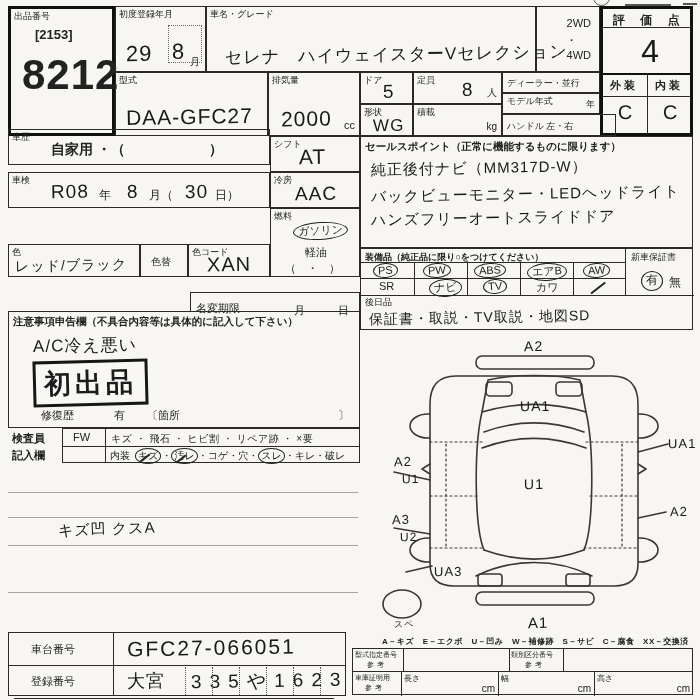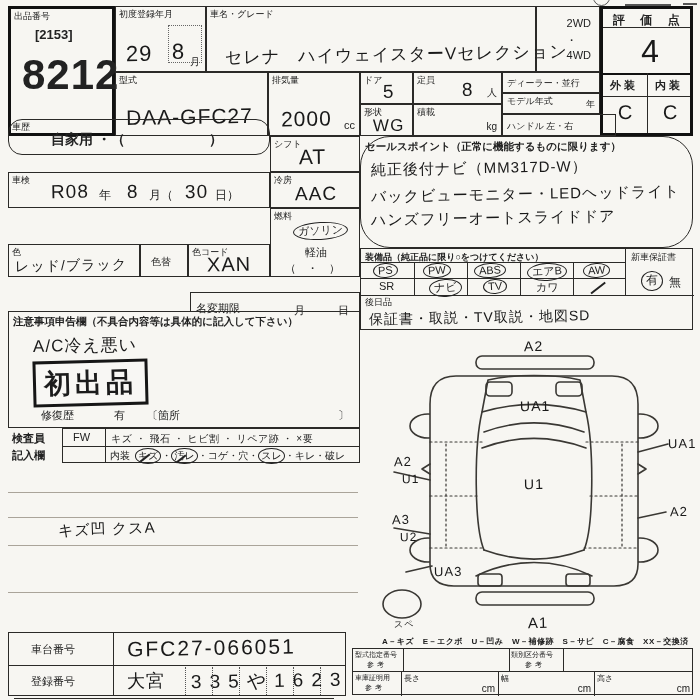--- a/index.html
+++ b/index.html
@@ -98,21 +98,21 @@
     <span class="lbl" style="left:4px;top:5px;">ディーラー・並行</span>
   </div>
   <div class="cell" style="left:502px;top:93px;width:98px;height:21px;">
     <span class="lbl" style="left:4px;top:2px;">モデル年式</span>
     <span class="pt" style="right:4px;bottom:2px;font-size:9px;">年</span>
   </div>
   <div class="cell" style="left:502px;top:114px;width:114px;height:22px;">
     <span class="lbl" style="left:4px;top:6px;">ハンドル 左・右</span>
   </div>
 
-  <div class="cell" style="left:8px;top:119px;width:262px;height:36px;border-radius:14px;">
+  <div class="cell" style="left:8px;top:129px;width:262px;height:36px;">
     <span class="lbl" style="left:3px;top:2px;">車歴</span>
     <span class="pt" style="left:42px;top:11px;font-size:14px;font-weight:bold;">自家用 ・（　　　　　　）</span>
   </div>
   <div class="cell" style="left:270px;top:136px;width:90px;height:36px;">
     <span class="lbl" style="left:3px;top:2px;">シフト</span>
     <span class="hw" style="left:28px;top:8px;font-size:21px;">AT</span>
   </div>
 
   <div class="cell" style="left:8px;top:172px;width:262px;height:36px;">
     <span class="lbl" style="left:3px;top:2px;">車検</span>
@@ -146,21 +146,21 @@
   <div class="cell" style="left:188px;top:244px;width:82px;height:33px;">
     <span class="lbl" style="left:3px;top:2px;">色コード</span>
     <span class="hw" style="left:18px;top:8px;font-size:20px;">XAN</span>
   </div>
 
   <div class="cell" style="left:190px;top:292px;width:170px;height:20px;">
     <span class="lbl" style="left:5px;top:10px;font-size:11px;">名変期限</span>
     <span class="pt" style="right:10px;top:10px;font-size:11px;">月　　　日</span>
   </div>
 
-  <div class="cell med" style="left:360px;top:136px;width:333px;height:112px;border-radius:30px;">
+  <div class="cell med" style="left:360px;top:136px;width:333px;height:112px;">
     <span class="pt" style="left:4px;top:3px;font-size:10.5px;font-weight:bold;">セールスポイント（正常に機能するものに限ります）</span>
     <span class="hw" style="left:10px;top:22px;font-size:15px;">純正後付ナビ（MM317D-W）</span>
     <span class="hw" style="left:10px;top:48px;font-size:15px;">バックビューモニター・LEDヘッドライト</span>
     <span class="hw" style="left:10px;top:72px;font-size:15px;">ハンズフリーオートスライドドア</span>
   </div>
 
   <div class="cell med" style="left:360px;top:248px;width:333px;height:82px;">
     <span class="pt" style="left:4px;top:2px;font-size:9px;font-weight:bold;">装備品（純正品に限り○をつけてください）</span>
     <span class="pt" style="left:270px;top:2px;font-size:9px;">新車保証書</span>
     <div style="position:absolute;left:264px;top:0;height:46px;border-left:1px solid #2b2a28;"></div>

